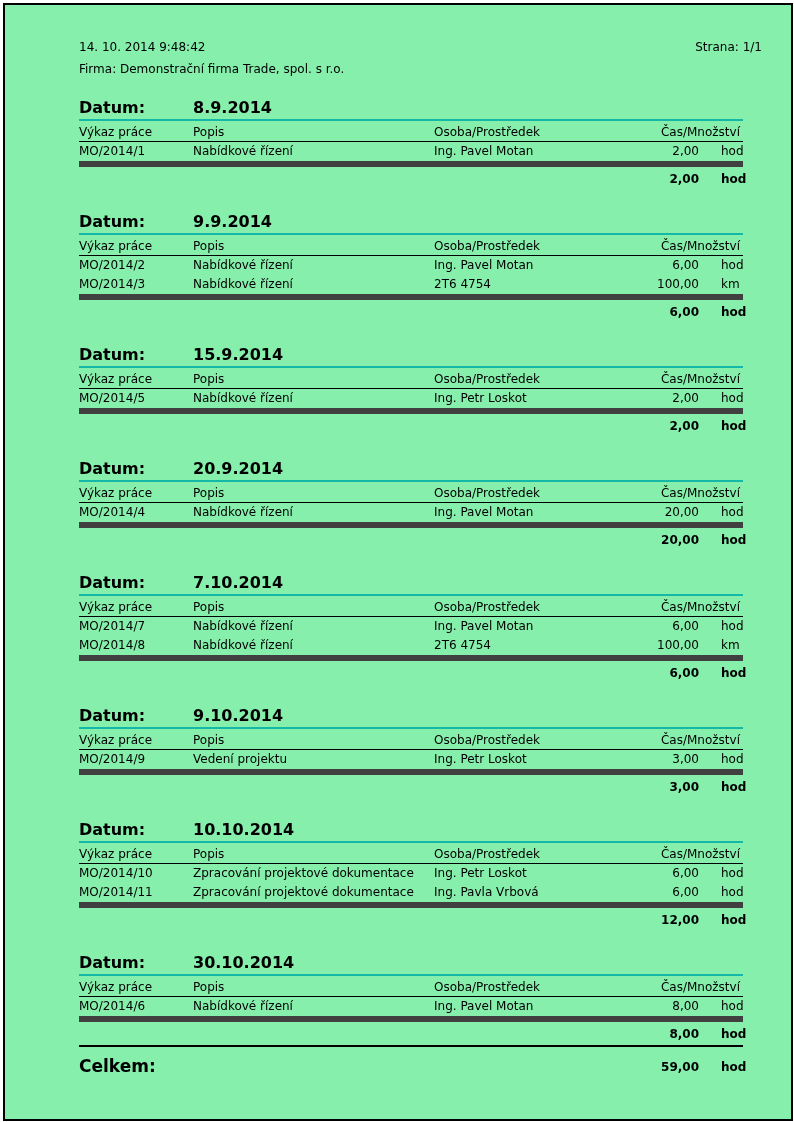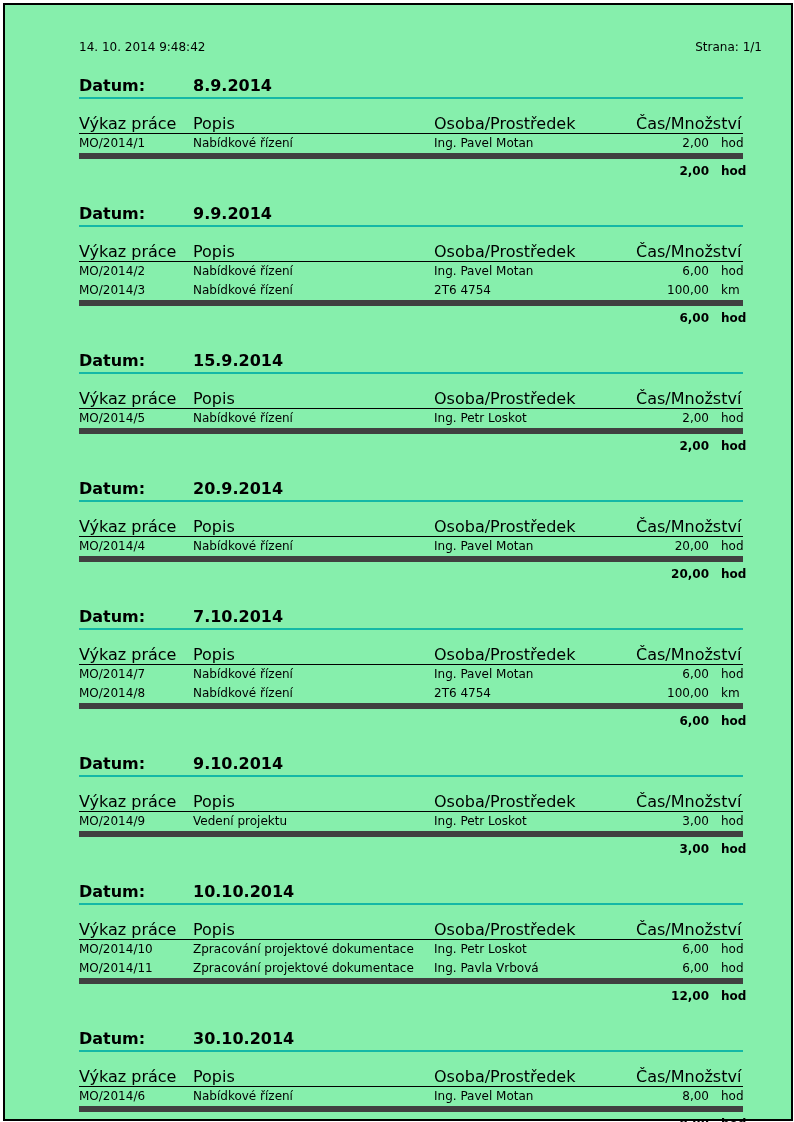--- a/index.html
+++ b/index.html
@@ -27,33 +27,33 @@
     letter-spacing: 0.5px;
   }
 
   
   .sec-head { display: flex; align-items: baseline; padding-bottom: 2px; border-bottom: 2px solid #14b8a6; line-height: 19px; margin-top: 22px; }
   .sec-head .lbl { width: 114px; font-size: 16px; font-weight: bold; }
   .sec-head .date { font-size: 16px; font-weight: bold; }
 
   .cols {
     display: grid; grid-template-columns: 114px 241px 202px 1fr;
-    font-size: 16px; line-height: 14px; padding: 18px 0 2px 0;
+    font-size: 12px; line-height: 14px; padding: 4px 0 2px 0;
     border-bottom: 1px solid #000;
   }
   .cols .c4 { text-align: right; padding-right: 3px; }
 
   .rows { border-bottom: 6px solid #404040; }
   .row {
     display: grid; grid-template-columns: 114px 241px 202px 1fr;
     font-size: 12px; line-height: 19px;
   }
   .qty { display: flex; justify-content: flex-end; }
   .qty .val { text-align: right; }
-  .qty .unit { width: 22px; margin-left: 12px; text-align: left; }
+  .qty .unit { width: 22px; margin-left: 22px; text-align: left; }
 
   .subtotal {
     display: flex; justify-content: flex-end;
     font-size: 12px; font-weight: bold; line-height: 15px;
     padding: 5px 0 3px 0;
   }
 
   
   .total-row {
     border-top: 2px solid #000; display: flex; justify-content: space-between;
@@ -65,20 +65,21 @@
 </head>
 <body>
 
 <div class="page">
   <div class="content">
 
     <div class="hdr-line1">
       <span>14. 10. 2014  9:48:42</span>
       <span>Strana: 1/1</span>
     </div>
+    <div class="hdr-line2">Firma: Demonstrační firma Trade, spol. s r.o.</div>
 
     <div class="table-area">
 
       <div id="sections">
   <div class="section">
     <div class="sec-head">
       <span class="lbl">Datum:</span>
       <span class="date">8.9.2014</span>
     </div>
     <div class="cols">

